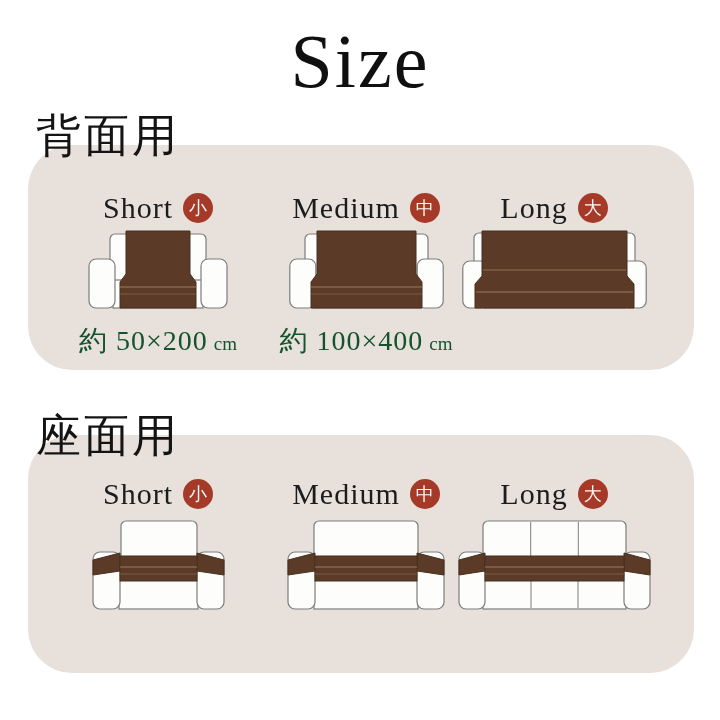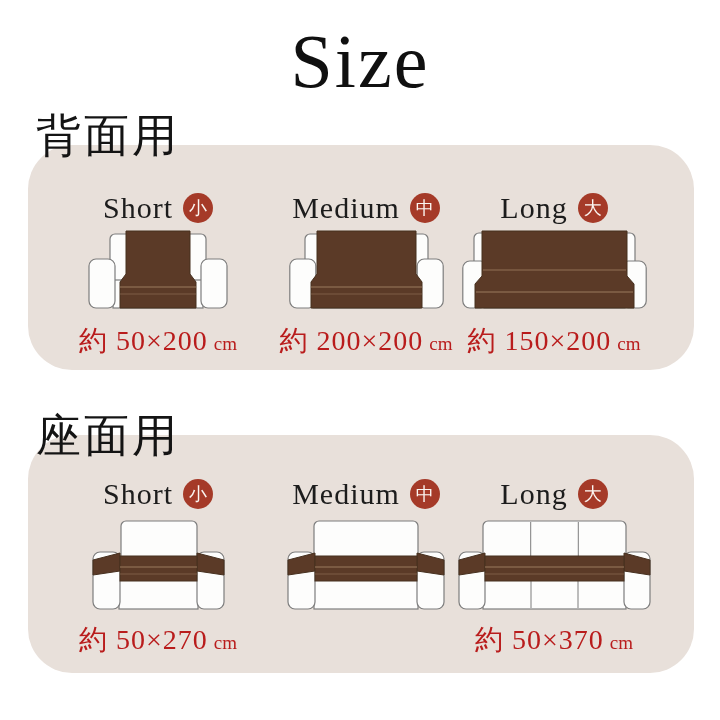--- a/index.html
+++ b/index.html
@@ -36,21 +36,21 @@
   .label-row{display:flex;align-items:center;gap:10px;height:32px;}
   .variant-label{font-size:30px;color:#1c1c1c;letter-spacing:1px;}
   .badge{
     width:30px;height:30px;border-radius:50%;background:#a53a28;
     color:#fbf6f2;font-size:18px;line-height:1;
     display:flex;align-items:center;justify-content:center;flex:0 0 auto;
   }
   .sofa{margin-top:6px;flex:0 0 auto;}
   .panel-seat .sofa{margin-top:9px;}
   .size-row{
-    margin-top:12px;font-size:28px;color:#b91c1c;white-space:nowrap;
+    margin-top:12px;font-size:28px;color:#14532d;white-space:nowrap;
     letter-spacing:1px;
   }
   .panel-seat .size-row{margin-top:10px;}
   .unit{font-size:19px;margin-left:6px;letter-spacing:0;}
 </style>
 </head>
 <body>
 
 <div class="title">Size</div>
 
@@ -85,41 +85,38 @@
     <svg class="sofa" width="155" height="80" viewBox="0 0 155 80">
       <rect x="16" y="4" width="123" height="48" rx="5" fill="#fdfdfc" stroke="#7d7d7d" stroke-width="1.2"></rect>
       <rect x="24" y="50" width="107" height="28" fill="#fdfdfc" stroke="#7d7d7d" stroke-width="1.2"></rect>
       <rect x="0.8" y="29" width="26" height="49" rx="7" fill="#fdfdfc" stroke="#7d7d7d" stroke-width="1.2"></rect>
       <rect x="128.2" y="29" width="26" height="49" rx="7" fill="#fdfdfc" stroke="#7d7d7d" stroke-width="1.2"></rect>
       <path d="M28 1 L127 1 L127 44 L133 52 L133 78 L22 78 L22 52 L28 44 Z" fill="#5b3a27" stroke="#46301f" stroke-width="1"></path>
       <line x1="22" y1="57" x2="133" y2="57" stroke="#9b7a5f" stroke-width="1"></line>
       <line x1="22" y1="64" x2="133" y2="64" stroke="#9b7a5f" stroke-width="0.8" opacity="0.7"></line>
     </svg>
     <div class="size-row">
-      <span>約 200×200</span><span class="unit">cm</span>
+      <span>約 100×400</span><span class="unit">cm</span>
     </div>
   </div>
 
   <div class="col col-3">
     <div class="label-row">
       <span class="variant-label">Long</span>
       <span class="badge">大</span>
     </div>
     <svg class="sofa" width="185" height="80" viewBox="0 0 185 80">
       <rect x="12" y="3" width="161" height="50" rx="5" fill="#fdfdfc" stroke="#7d7d7d" stroke-width="1.2"></rect>
       <rect x="22" y="53" width="141" height="25" fill="#fdfdfc" stroke="#7d7d7d" stroke-width="1.2"></rect>
       <rect x="0.8" y="31" width="25" height="47" rx="7" fill="#fdfdfc" stroke="#7d7d7d" stroke-width="1.2"></rect>
       <rect x="159.2" y="31" width="25" height="47" rx="7" fill="#fdfdfc" stroke="#7d7d7d" stroke-width="1.2"></rect>
       <path d="M20 1 L165 1 L165 46 L172 54 L172 78 L13 78 L13 54 L20 46 Z" fill="#5b3a27" stroke="#46301f" stroke-width="1"></path>
       <line x1="21" y1="40" x2="164" y2="40" stroke="#9b7a5f" stroke-width="1" opacity="0.85"></line>
       <line x1="14" y1="62" x2="171" y2="62" stroke="#9b7a5f" stroke-width="1"></line>
     </svg>
-    <div class="size-row">
-      <span>約 150×200</span><span class="unit">cm</span>
-    </div>
   </div>
 
 </div>
 
 <div class="section-heading heading-seat">座面用</div>
 
 <div class="panel panel-seat">
 
   <div class="col col-1">
     <div class="label-row">
@@ -130,23 +127,20 @@
       <rect x="30" y="2" width="76" height="56" rx="5" fill="#fdfdfc" stroke="#7d7d7d" stroke-width="1.2"></rect>
       <rect x="28" y="56" width="79" height="34" fill="#fdfdfc" stroke="#7d7d7d" stroke-width="1.2"></rect>
       <rect x="2" y="33" width="27" height="57" rx="7" fill="#fdfdfc" stroke="#7d7d7d" stroke-width="1.2"></rect>
       <rect x="106" y="33" width="27" height="57" rx="7" fill="#fdfdfc" stroke="#7d7d7d" stroke-width="1.2"></rect>
       <polygon points="2,41 29,34 29,52 2,56" fill="#5b3a27" stroke="#46301f" stroke-width="1"></polygon>
       <polygon points="133,41 106,34 106,52 133,56" fill="#5b3a27" stroke="#46301f" stroke-width="1"></polygon>
       <rect x="29" y="37" width="77" height="25" fill="#5b3a27" stroke="#46301f" stroke-width="1"></rect>
       <line x1="29" y1="48" x2="106" y2="48" stroke="#9b7a5f" stroke-width="1"></line>
       <line x1="29" y1="55" x2="106" y2="55" stroke="#9b7a5f" stroke-width="0.8" opacity="0.7"></line>
     </svg>
-    <div class="size-row">
-      <span>約 50×270</span><span class="unit">cm</span>
-    </div>
   </div>
 
   <div class="col col-2">
     <div class="label-row">
       <span class="variant-label">Medium</span>
       <span class="badge">中</span>
     </div>
     <svg class="sofa" width="160" height="92" viewBox="0 0 160 92">
       <rect x="28" y="2" width="104" height="56" rx="5" fill="#fdfdfc" stroke="#7d7d7d" stroke-width="1.2"></rect>
       <rect x="28" y="56" width="104" height="34" fill="#fdfdfc" stroke="#7d7d7d" stroke-width="1.2"></rect>
@@ -173,18 +167,15 @@
       <line x1="74" y1="62" x2="74" y2="89" stroke="#7d7d7d" stroke-width="1"></line>
       <line x1="121" y1="62" x2="121" y2="89" stroke="#7d7d7d" stroke-width="1"></line>
       <rect x="2" y="33" width="26" height="57" rx="7" fill="#fdfdfc" stroke="#7d7d7d" stroke-width="1.2"></rect>
       <rect x="167" y="33" width="26" height="57" rx="7" fill="#fdfdfc" stroke="#7d7d7d" stroke-width="1.2"></rect>
       <polygon points="2,41 28,34 28,52 2,56" fill="#5b3a27" stroke="#46301f" stroke-width="1"></polygon>
       <polygon points="193,41 167,34 167,52 193,56" fill="#5b3a27" stroke="#46301f" stroke-width="1"></polygon>
       <rect x="28" y="37" width="139" height="25" fill="#5b3a27" stroke="#46301f" stroke-width="1"></rect>
       <line x1="28" y1="48" x2="167" y2="48" stroke="#9b7a5f" stroke-width="1"></line>
       <line x1="28" y1="55" x2="167" y2="55" stroke="#9b7a5f" stroke-width="0.8" opacity="0.7"></line>
     </svg>
-    <div class="size-row">
-      <span>約 50×370</span><span class="unit">cm</span>
-    </div>
   </div>
 
 </div>
 
 </body></html>

